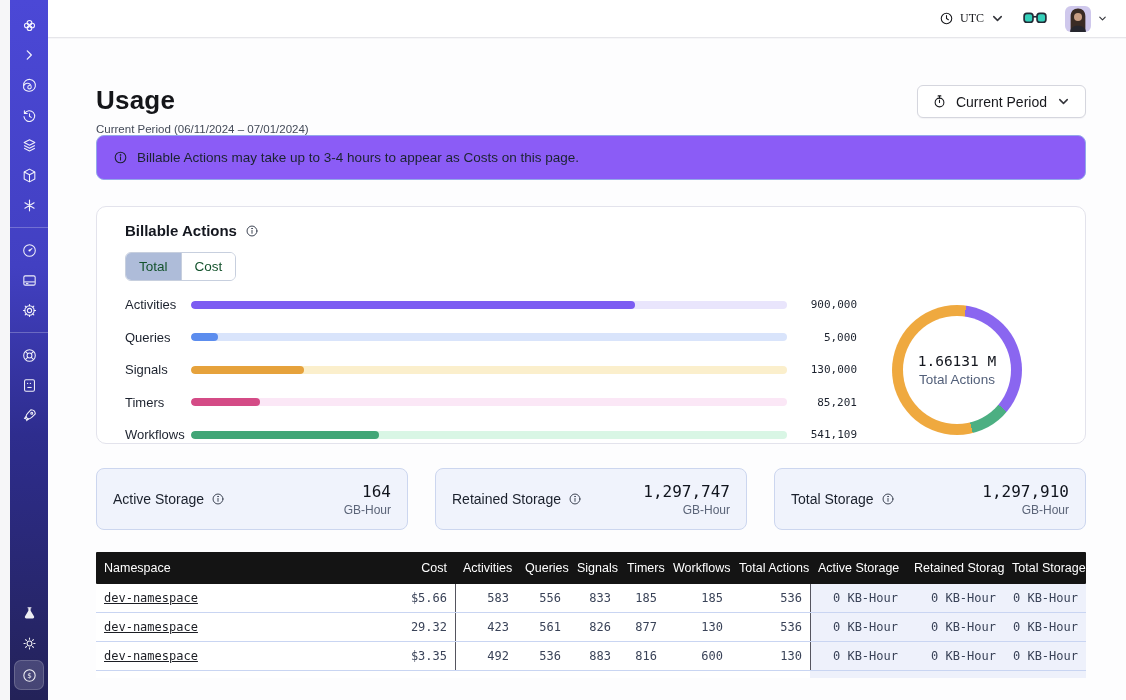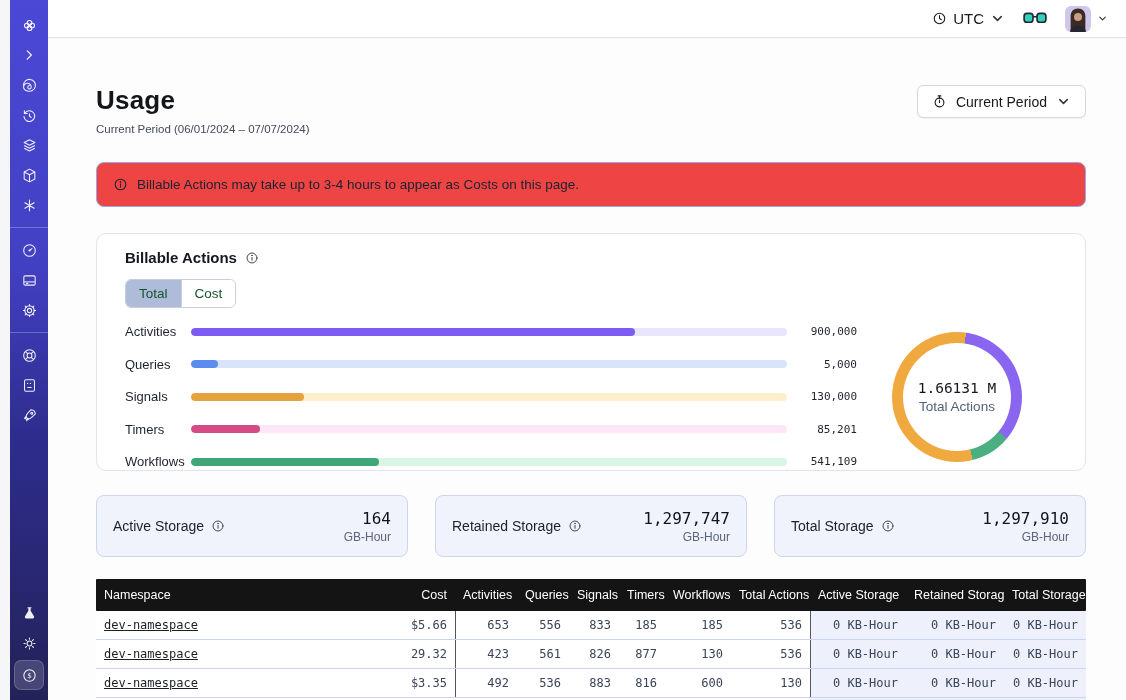--- a/index.html
+++ b/index.html
@@ -16,40 +16,40 @@
   .side-btn svg { width:17px; height:17px; }
   .side-btn.small svg { width:14px; height:14px; }
   .side-div { width:38px; height:1px; background:rgba(255,255,255,.25); margin:7px 0; flex:0 0 auto; }
   .side-spacer { flex:1 1 auto; }
   .side-btn.active { background:rgba(255,255,255,.16); box-shadow:inset 0 0 0 1px rgba(255,255,255,.18); width:30px; height:30px; }
 
   
   .topbar { position:absolute; left:48px; top:0; width:1078px; height:38px; background:#fff;
     border-bottom:1px solid #e6e6ea; display:flex; align-items:center; justify-content:flex-end;
     gap:18px; padding:0 18px; z-index:4; }
-  .tz { display:flex; align-items:center; gap:6px; font-size:15px; color:#17181c; cursor:pointer; }
+  .tz { display:flex; align-items:center; gap:6px; font-size:12px; color:#17181c; cursor:pointer;font-family:Liberation Serif, serif; }
   .tz svg { width:15px; height:15px; }
   .chev { width:11px; height:11px; color:#33343a; }
   .goggles { width:24px; height:17px; cursor:pointer; }
   .account { display:flex; align-items:center; gap:6px; cursor:pointer; }
   .avatar { width:26px; height:26px; border-radius:6px; overflow:hidden; display:block; }
 
   
   .content { position:absolute; left:48px; top:39px; width:1078px; height:661px;
     background:#fdfdfe; padding:0 40px 0 48px; overflow:hidden; }
 
   .page-head { margin-top:46px; display:flex; justify-content:space-between; align-items:flex-start; }
   .page-title { font-size:26px; font-weight:600; letter-spacing:.2px; color:#141519; }
   .page-sub { margin-top:7px; font-size:11.5px; color:#434a58; }
   .period-btn { display:flex; align-items:center; gap:9px; height:33px; padding:0 14px;
     background:#fff; border:1px solid #d5d6de; border-radius:6px; font-size:14px; color:#17181c;
     cursor:pointer; box-shadow:0 1px 1px rgba(20,20,40,.04); }
   .period-btn svg { width:15px; height:15px; }
 
-  .banner { margin-top:27px; background:#ef4444; border:1px solid #93a8ea; border-radius:8px;
+  .banner { background:#8b5cf6; border:1px solid #93a8ea; border-radius:8px;
     height:45px; display:flex; align-items:center; gap:9px; padding:0 16px; font-size:13.5px; color:#1b2330; }
   .banner svg { width:15px; height:15px; flex:0 0 auto; color:#1b2330; }
 
   
   .ba-card { margin-top:26px; background:#fff; border:1px solid #e3e3ec; border-radius:10px;
     height:238px; padding:15px 28px 0; }
   .ba-title-row { display:flex; align-items:center; gap:8px; }
   .ba-title { font-size:15px; font-weight:600; color:#14171f; }
   .info-ic { width:14px; height:14px; color:#3c4352; cursor:pointer; }
   .seg { margin-top:13px; display:inline-flex; border:1px solid #c7cfde; border-radius:6px;
@@ -243,21 +243,21 @@
           <path d="M6 9l6 6 6-6"></path>
         </svg>
     </div>
   </header>
 
   <main class="content">
 
     <div class="page-head">
       <div>
         <h1 class="page-title">Usage</h1>
-        <div class="page-sub">Current Period (06/01/2024 – 07/07/2024)</div>
+        <div class="page-sub">Current Period (06/11/2024 – 07/01/2024)</div>
       </div>
       <button class="period-btn">
         <svg viewBox="0 0 24 24" fill="none" stroke="currentColor" stroke-width="1.7" stroke-linecap="round">
             <circle cx="12" cy="13.6" r="7"></circle>
             <path d="M12 9.8v3.8M9.8 3h4.4M12 3v3.5"></path>
           </svg>
         <span>Current Period</span>
         <svg class="chev" viewBox="0 0 24 24" fill="none" stroke="currentColor" stroke-width="2.4" stroke-linecap="round" stroke-linejoin="round">
             <path d="M6 9l6 6 6-6"></path>
           </svg>
@@ -392,21 +392,21 @@
         <div class="t-cell">Workflows</div>
         <div class="t-cell">Total Actions</div>
         <div class="t-cell">Active Storage</div>
         <div class="t-cell">Retained Storage</div>
         <div class="t-cell">Total Storage</div>
       </div>
 
       <div class="t-grid t-row">
         <div class="t-cell left"><a class="ns-link">dev-namespace</a></div>
         <div class="t-cell">$5.66</div>
-        <div class="t-cell sep">653</div>
+        <div class="t-cell sep">583</div>
         <div class="t-cell">556</div>
         <div class="t-cell">833</div>
         <div class="t-cell">185</div>
         <div class="t-cell">185</div>
         <div class="t-cell">536</div>
         <div class="t-cell storage sep">0 KB-Hour</div>
         <div class="t-cell storage">0 KB-Hour</div>
         <div class="t-cell storage">0 KB-Hour</div>
       </div>
 

